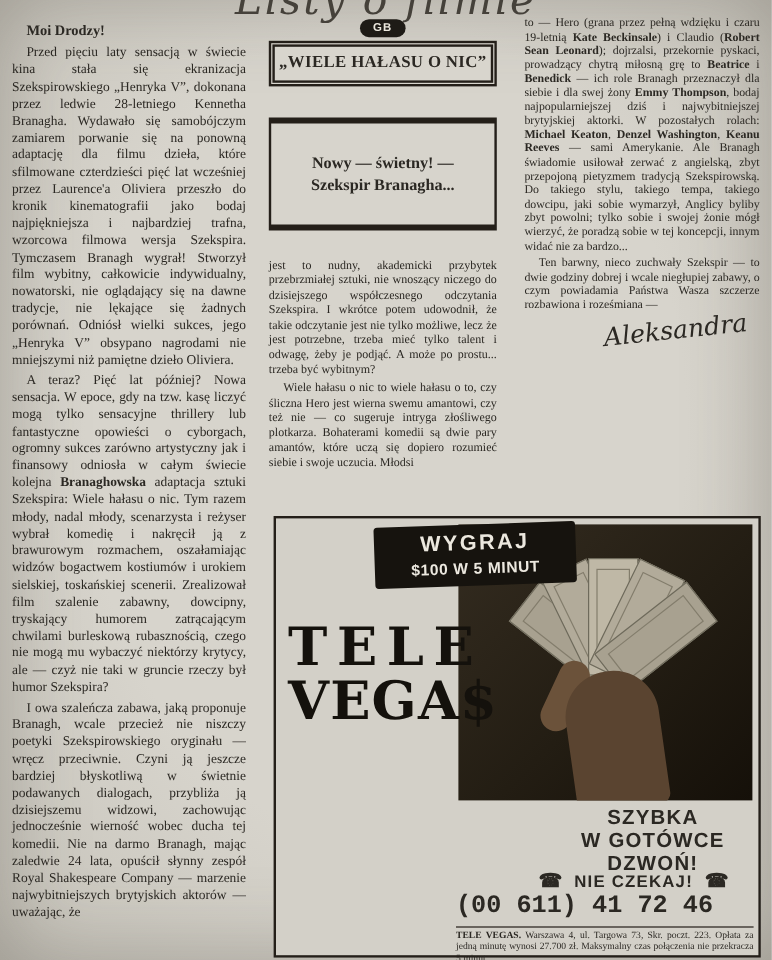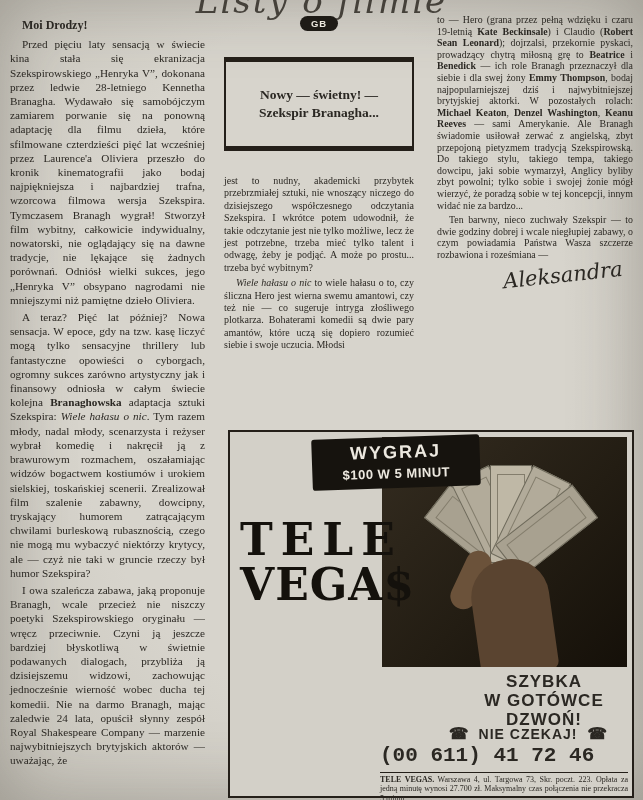--- a/index.html
+++ b/index.html
@@ -17,21 +17,21 @@
   .col{position:absolute;}
   .col-left{left:10px; top:18px; width:195px; z-index:1;}
   .col-mid{left:224px; top:16px; width:190px; z-index:1;}
   .col-right{left:437px; top:14px; width:196px; z-index:1;}
   .bodytext p{margin:0 0 3px; text-align:justify;}
   .col-left p{font-size:11.2px; line-height:14.2px;}
   .col-mid .bodytext p, .col-mid p{font-size:10px; line-height:12.4px;}
   .col-right p{font-size:9.9px; line-height:11.6px;}
   .ind{text-indent:12px;}
   .b{font-weight:bold;}
-  .i{font-style:italic;margin-top:11px;}
+  .i{margin-top:11px;}
   .salutation{font-weight:bold; font-size:12px !important; text-indent:12px; margin:0 0 5px !important;}
   .gb-badge{
     width:38px; height:15px; margin:0 auto 3px; background:#1e1b16; color:#ece8de;
     border-radius:8px; text-align:center; letter-spacing:1px;
     font-family:"Liberation Sans", sans-serif; font-weight:bold; font-size:9.5px; line-height:15px;
   }
   .title-box{
     border:5px double #241f19; padding:6px 2px; text-align:center; background:#d8d5cd;
   }
   .title-box .title{font-weight:bold; font-size:14px; letter-spacing:.3px; white-space:nowrap;}
@@ -111,20 +111,23 @@
 
   <div class="col col-left bodytext">
     <p class="salutation">Moi Drodzy!</p>
     <p class="ind"><span>Przed pięciu laty sensacją w świecie kina stała się ekranizacja Szekspirowskiego „Henryka V”, dokonana przez ledwie 28-letniego Kennetha Branagha. Wydawało się samobójczym zamiarem porwanie się na ponowną adaptację dla filmu dzieła, które sfilmowane czterdzieści pięć lat wcześniej przez Laurence'a Oliviera przeszło do kronik kinematografii jako bodaj najpiękniejsza i najbardziej trafna, wzorcowa filmowa wersja Szekspira. Tymczasem Branagh wygrał! Stworzył film wybitny, całkowicie indywidualny, nowatorski, nie oglądający się na dawne tradycje, nie lękające się żadnych porównań. Odniósł wielki sukces, jego „Henryka V” obsypano nagrodami nie mniejszymi niż pamiętne dzieło Oliviera.</span></p>
     <p class="ind"><span>A teraz? Pięć lat później? Nowa sensacja. W epoce, gdy na tzw. kasę liczyć mogą tylko sensacyjne thrillery lub fantastyczne opowieści o cyborgach, ogromny sukces zarówno artystyczny jak i finansowy odniosła w całym świecie kolejna </span><span class="b">Branaghowska</span><span> adaptacja sztuki Szekspira: </span><span class="i">Wiele hałasu o nic</span><span>. Tym razem młody, nadal młody, scenarzysta i reżyser wybrał komedię i nakręcił ją z brawurowym rozmachem, oszałamiając widzów bogactwem kostiumów i urokiem sielskiej, toskańskiej scenerii. Zrealizował film szalenie zabawny, dowcipny, tryskający humorem zatrącającym chwilami burleskową rubasznością, czego nie mogą mu wybaczyć niektórzy krytycy, ale — czyż nie taki w gruncie rzeczy był humor Szekspira?</span></p>
     <p class="ind"><span>I owa szaleńcza zabawa, jaką proponuje Branagh, wcale przecież nie niszczy poetyki Szekspirowskiego oryginału — wręcz przeciwnie. Czyni ją jeszcze bardziej błyskotliwą w świetnie podawanych dialogach, przybliża ją dzisiejszemu widzowi, zachowując jednocześnie wierność wobec ducha tej komedii. Nie na darmo Branagh, mając zaledwie 24 lata, opuścił słynny zespół Royal Shakespeare Company — marzenie najwybitniejszych brytyjskich aktorów — uważając, że</span></p>
   </div>
 
   <div class="col col-mid">
     <div class="gb-badge">GB</div>
+    <div class="title-box">
+      <div class="title">„WIELE HAŁASU O NIC”</div>
+    </div>
     <div class="sub-box">
       <div>Nowy — świetny! —</div>
       <div>Szekspir Branagha...</div>
     </div>
     <div class="bodytext mid-text">
       <p><span>jest to nudny, akademicki przybytek przebrzmiałej sztuki, nie wnoszący niczego do dzisiejszego współczesnego odczytania Szekspira. I wkrótce potem udowodnił, że takie odczytanie jest nie tylko możliwe, lecz że jest potrzebne, trzeba mieć tylko talent i odwagę, żeby je podjąć. A może po prostu... trzeba być wybitnym?</span></p>
       <p class="ind"><span class="i">Wiele hałasu o nic</span><span> to wiele hałasu o to, czy śliczna Hero jest wierna swemu amantowi, czy też nie — co sugeruje intryga złośliwego plotkarza. Bohaterami komedii są dwie pary amantów, które uczą się dopiero rozumieć siebie i swoje uczucia. Młodsi</span></p>
     </div>
   </div>
 

